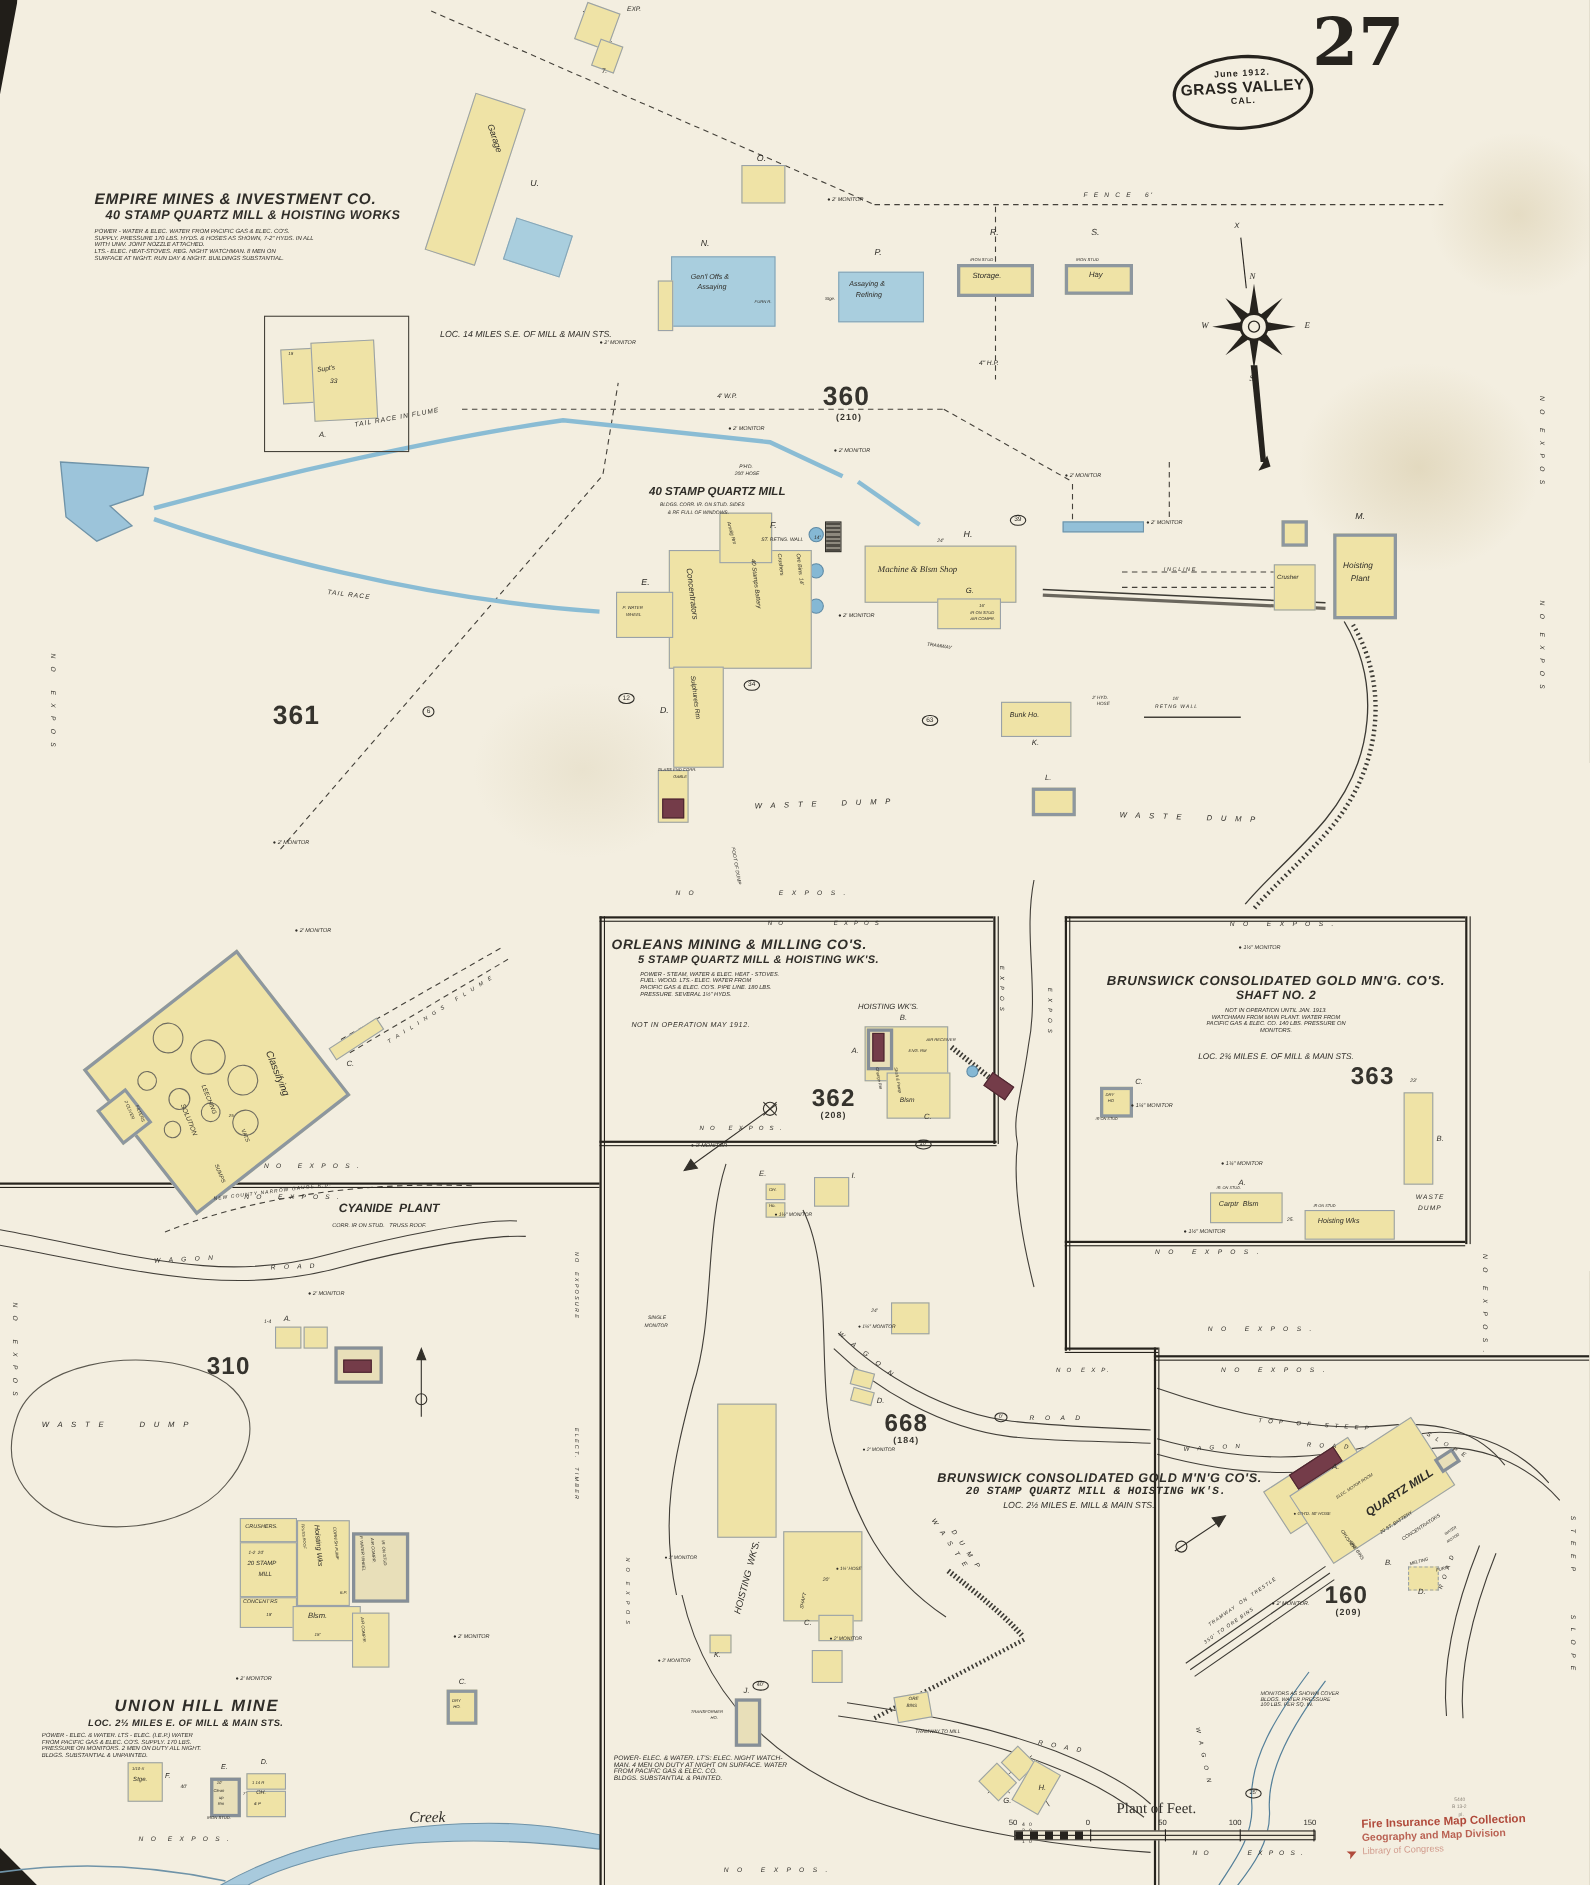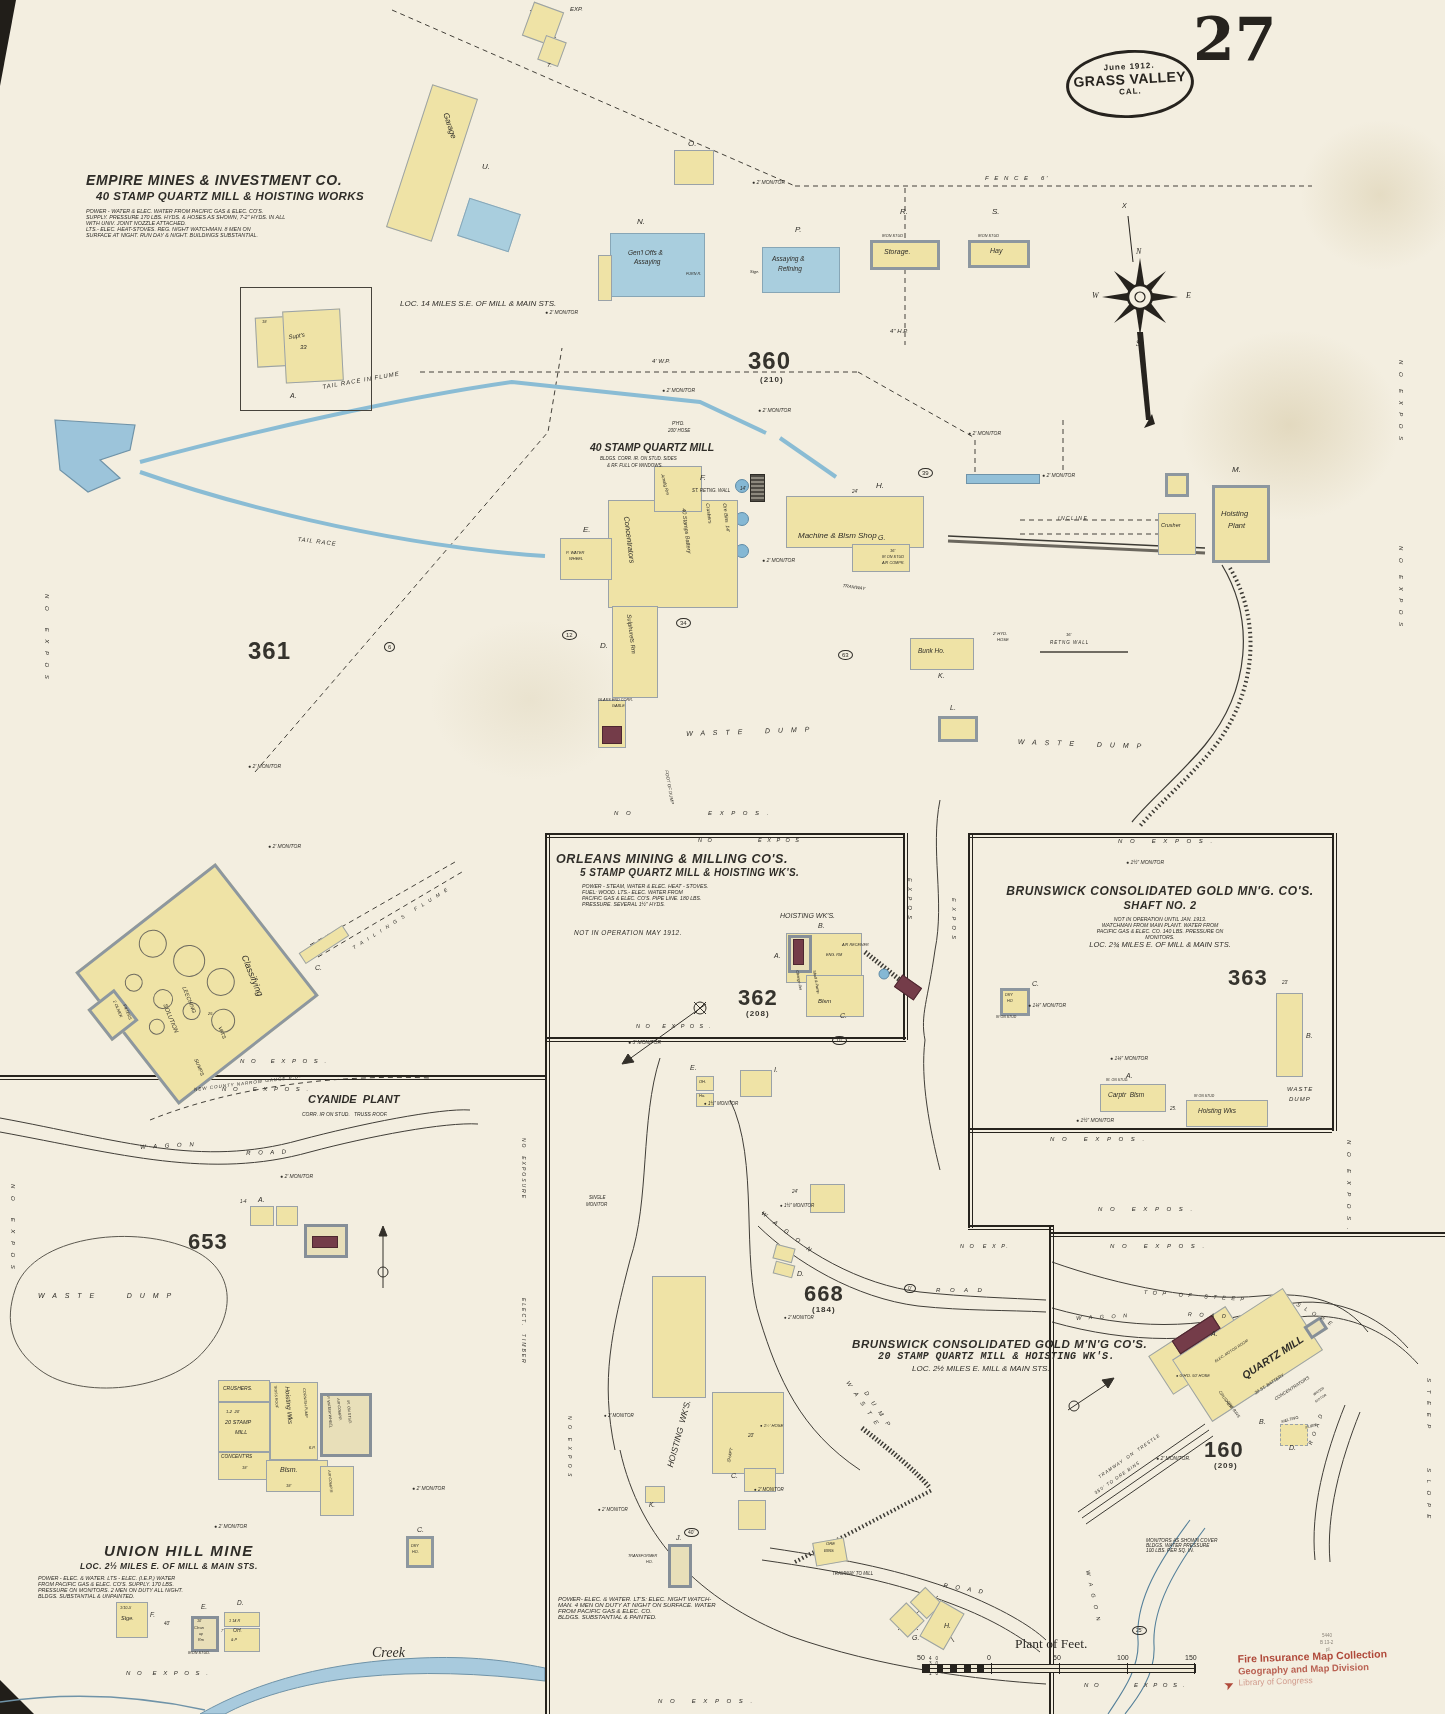--- a/index.html
+++ b/index.html
@@ -314,21 +314,21 @@
 
   <div class="tblock" style="left:995px;top:884px;width:330px;text-align:center;">
     <div class="t1" style="font-size:12px;">BRUNSWICK CONSOLIDATED GOLD MN'G. CO'S.</div>
     <div class="t2" style="font-size:11px;margin-top:1px;">SHAFT NO. 2</div>
     <div style="margin-top:5px;">
       <div class="nt" style="font-size:5.2px;">NOT IN OPERATION UNTIL JAN. 1913.</div>
       <div class="nt" style="font-size:5.2px;">WATCHMAN FROM MAIN PLANT.  WATER FROM</div>
       <div class="nt" style="font-size:5.2px;">PACIFIC GAS &amp; ELEC. CO.  140 LBS. PRESSURE ON</div>
       <div class="nt" style="font-size:5.2px;">MONITORS.</div>
     </div>
-    <div class="nt" style="font-size:7.5px;margin-top:0;">LOC. 2¾ MILES E. OF MILL &amp; MAIN STS.</div>
+    <div class="nt" style="font-size:7.5px;margin-top:16px;">LOC. 2¾ MILES E. OF MILL &amp; MAIN STS.</div>
   </div>
 
   <div class="tblock" style="left:104px;top:1542px;">
     <div class="t1" style="font-size:15px;letter-spacing:1.5px;">UNION HILL MINE</div>
     <div class="t2" style="font-size:8.5px;margin:2px 0 4px -24px;">LOC. 2½ MILES E. OF MILL &amp; MAIN STS.</div>
     <div style="margin-left:-66px;">
       <div class="nt" style="font-size:5.4px;">POWER - ELEC. &amp; WATER.  LTS - ELEC. (I.E.P.)  WATER</div>
       <div class="nt" style="font-size:5.4px;">FROM PACIFIC GAS &amp; ELEC. CO'S. SUPPLY.  170 LBS.</div>
       <div class="nt" style="font-size:5.4px;">PRESSURE ON MONITORS.  2 MEN ON DUTY ALL NIGHT.</div>
       <div class="nt" style="font-size:5.4px;">BLDGS. SUBSTANTIAL &amp; UNPAINTED.</div>
@@ -433,21 +433,21 @@
       <span class="ann" style="left: 692px; top: 489px; font-size: 4.5px;">ST. RETNG. WALL</span>
       <span class="ann" style="left: 740px; top: 487px; font-size: 4.5px;">14'</span>
       <span class="ann" style="left: 583px; top: 526px; font-size: 8px;">E.</span>
       <span class="ann" style="left: 566px; top: 551px; font-size: 4px;">P. WATER</span>
       <span class="ann" style="left: 569px; top: 557px; font-size: 4px;">WHEEL</span>
       <span class="ann" style="left: 630px; top: 516px; font-size: 7.5px; transform: rotate(83deg);">Concentrators</span>
       <span class="ann" style="left: 686px; top: 508px; font-size: 5.5px; transform: rotate(83deg);">40 Stamps Battery</span>
       <span class="ann" style="left: 710px; top: 503px; font-size: 5px; transform: rotate(83deg);">Crushers</span>
       <span class="ann" style="left: 727px; top: 503px; font-size: 5px; transform: rotate(83deg);">Ore Bins  14'</span>
       <span class="ann" style="left: 876px; top: 482px; font-size: 8px;">H.</span>
-      <span class="ann" style="left: 798px; top: 532px; font-size: 8px;">Machine &amp; Blsm Shop</span>
+      <span class="ann" style="left: 798px; top: 514px; font-size: 8px; font-family: Liberation Serif, serif;">Machine &amp; Blsm Shop</span>
       <span class="ann" style="left: 852px; top: 490px; font-size: 4.5px;">24'</span>
       <span class="ann" style="left: 878px; top: 534px; font-size: 7px;">G.</span>
       <span class="ann" style="left: 890px; top: 549px; font-size: 4px;">16'</span>
       <span class="ann" style="left: 882px; top: 555px; font-size: 3.8px;">IR ON STUD</span>
       <span class="ann" style="left: 882px; top: 561px; font-size: 3.8px;">AIR COMPR.</span>
       <span class="ann" style="left: 1232px; top: 466px; font-size: 8px;">M.</span>
       <span class="ann" style="left: 1221px; top: 510px; font-size: 7.5px;">Hoisting</span>
       <span class="ann" style="left: 1228px; top: 522px; font-size: 7.5px;">Plant</span>
       <span class="ann" style="left: 1161px; top: 523px; font-size: 5.5px;">Crusher</span>
       <span class="ann" style="left: 1058px; top: 516px; font-size: 5px; letter-spacing: 1.5px;">INCLINE</span>
@@ -578,21 +578,21 @@
       <span class="ann" style="left: 944px; top: 1582px; font-size: 6px; transform: rotate(10deg); letter-spacing: 3px;">R O A D</span>
       <span class="ann" style="left: 912px; top: 1634px; font-size: 7px;">G.</span>
       <span class="ann" style="left: 944px; top: 1622px; font-size: 7px;">H.</span>
       <span class="ann" style="left: 1084px; top: 1682px; font-size: 6px; letter-spacing: 2px;">N O</span>
       <span class="ann" style="left: 1134px; top: 1682px; font-size: 6px; letter-spacing: 2px;">E X P O S .</span>
       <span class="ann" style="left: 658px; top: 1698px; font-size: 6px; letter-spacing: 3px;">N O   E X P O S .</span>
       <span class="ann" style="left: 126px; top: 1670px; font-size: 6px; letter-spacing: 2.5px;">N O  E X P O S .</span>
       <span class="ann" style="left: 526px; top: 1138px; font-size: 5px; transform: rotate(90deg); letter-spacing: 2px;">NO  EXPOSURE</span>
       <span class="ann" style="left: 526px; top: 1298px; font-size: 5px; transform: rotate(90deg); letter-spacing: 2px;">ELECT.  TIMBER</span>
       <span class="ann" style="left: 572px; top: 1416px; font-size: 5px; transform: rotate(90deg); letter-spacing: 2px;">N O  E X P O S</span>
-      <span class="ann up" style="left: 188px; top: 1230px; font-size: 22px;">653</span>
+      <span class="ann up" style="left: 188px; top: 1230px; font-size: 22px;">310</span>
       <span class="ann" style="left: 38px; top: 1292px; font-size: 7px; letter-spacing: 3px;">W A S T E      D U M P</span>
       <span class="ann" style="left: 140px; top: 1144px; font-size: 6px; transform: rotate(-3deg); letter-spacing: 3px;">W A G O N</span>
       <span class="ann" style="left: 246px; top: 1150px; font-size: 6px; transform: rotate(-2deg); letter-spacing: 3px;">R O A D</span>
       <span class="ann" style="left: 194px; top: 1088px; font-size: 4.5px; transform: rotate(-7deg); letter-spacing: 1px;">NEW COUNTY NARROW GAUGE R.D.</span>
       <span class="ann" style="left: 280px; top: 1174px; font-size: 5px;">● 2' MONITOR</span>
       <span class="ann" style="left: 240px; top: 1200px; font-size: 4.5px;">1-4</span>
       <span class="ann" style="left: 258px; top: 1196px; font-size: 7px;">A.</span>
       <span class="ann" style="left: 223px; top: 1386px; font-size: 5px;">CRUSHERS.</span>
       <span class="ann" style="left: 226px; top: 1410px; font-size: 4.2px;">1-2  20'</span>
       <span class="ann" style="left: 225px; top: 1420px; font-size: 5.5px;">20 STAMP</span>

